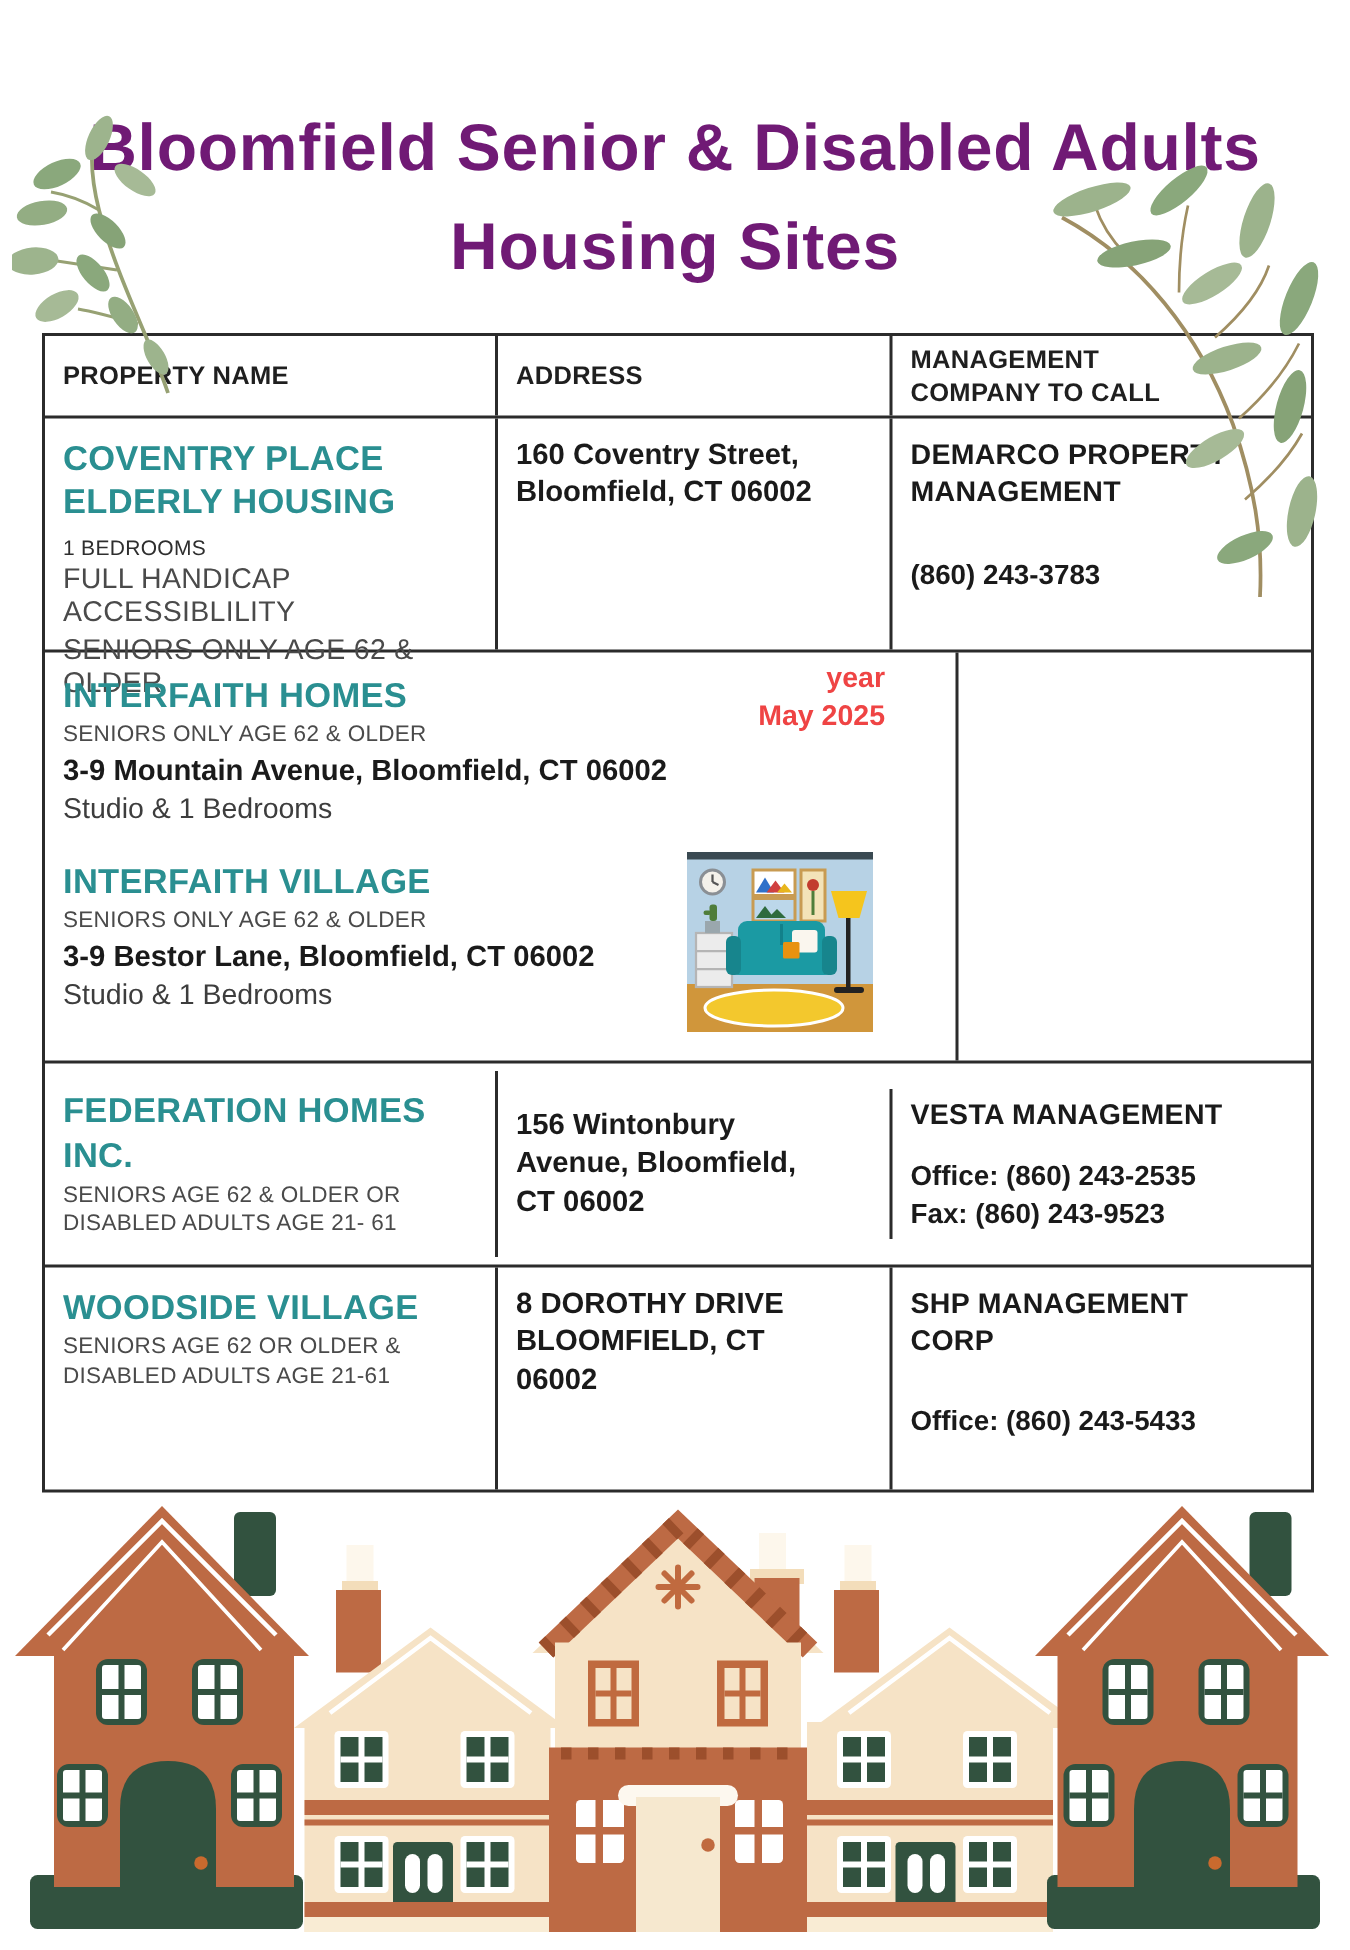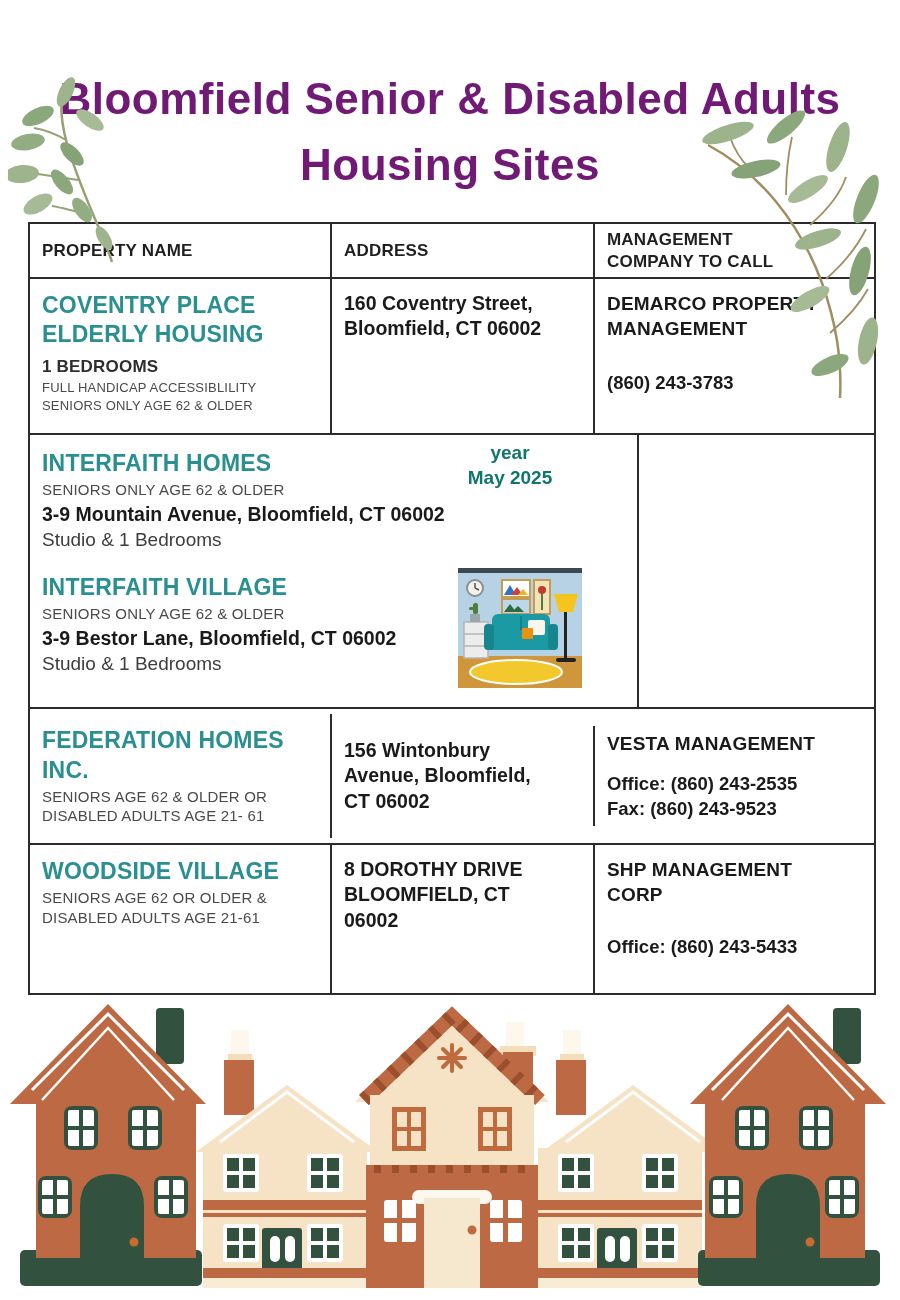--- a/index.html
+++ b/index.html
@@ -8,39 +8,39 @@
 
   
   .title{position:absolute;top:66px;left:0;width:100%;text-align:center;z-index:1;}
   .title .line{font-size:44px;font-weight:bold;color:#701a75;line-height:1.5;letter-spacing:.5px;}
 
   
   .leaf-left{position:absolute;left:8px;top:76px;width:132px;height:190px;z-index:2;}
   .leaf-right{position:absolute;left:690px;top:103px;width:205px;height:300px;z-index:3;}
   .living-room{position:absolute;left:458px;top:568px;width:124px;height:120px;z-index:2;}
   .houses{position:absolute;left:0;top:1000px;width:900px;height:295px;z-index:0;}
-  .watermark{position:absolute;left:430px;top:441px;width:160px;text-align:center;z-index:1;
-             font-size:19px;font-weight:bold;color:#0f766e;line-height:1.3;white-space:pre-line;}
+  .watermark{position:absolute;left:430px;top:441px;width:160px;text-align:right;z-index:1;
+             font-size:19px;font-weight:bold;color:#ef4444;line-height:1.3;white-space:pre-line;}
 
   
   .table{position:absolute;left:28px;top:222px;width:844px;z-index:1;border:2px solid #2b2b2b;background:transparent;}
   .row{display:flex;border-top:2px solid #2b2b2b;box-sizing:border-box;}
   .row.header{border-top:none;height:53px;}
   .r1{height:156px;} .r2{height:274px;} .r3{height:136px;align-items:center;} .r4{height:150px;}
   .cell{box-sizing:border-box;padding:12px;position:relative;}
   .c1{width:302px;border-right:2px solid #2b2b2b;}
   .c2{width:263px;border-right:2px solid #2b2b2b;padding-right:40px;}
   .c3{flex:1;}
   .c12{width:609px;border-right:2px solid #2b2b2b;padding:14px 12px;}
   .header .cell{display:flex;align-items:center;padding:6px 12px;}
   .hdr{font-size:17px;font-weight:bold;color:#1f1f1f;line-height:1.25;letter-spacing:.2px;white-space:pre-line;}
 
   .prop-name{color:#2a8f91;font-size:23px;font-weight:bold;line-height:1.28;letter-spacing:.2px;}
-  .sub-bold{font-size:17px;font-weight:bold;color:#2e2e2e;margin-top:7px;letter-spacing:.2px;}
-  .sub{font-size:13px;color:#4a4a4a;margin-top:3px;letter-spacing:.2px;}
+  .sub-bold{font-size:14px;font-weight:normal;color:#2e2e2e;margin-top:7px;letter-spacing:.2px;}
+  .sub{font-size:19px;color:#4a4a4a;margin-top:3px;letter-spacing:.2px;}
   .elig{font-size:15px;color:#4a4a4a;margin-top:2px;letter-spacing:.2px;line-height:1.3;}
   .addr{font-size:19.5px;font-weight:bold;color:#1a1a1a;line-height:1.3;}
   .units{font-size:19px;color:#3d3d3d;line-height:1.3;margin-top:1px;}
   .mgmt-name{font-size:19px;font-weight:bold;color:#1a1a1a;line-height:1.32;white-space:pre-line;letter-spacing:.2px;}
   .mgmt-line{font-size:18.5px;font-weight:bold;color:#1a1a1a;line-height:1.32;}
   .mt34{margin-top:34px;} .mt30{margin-top:30px;} .mt28{margin-top:28px;}
   .mt16{margin-top:16px;} .mt2{margin-top:2px;}
   .prop-block{margin-top:20px;}
 </style>
 </head>

